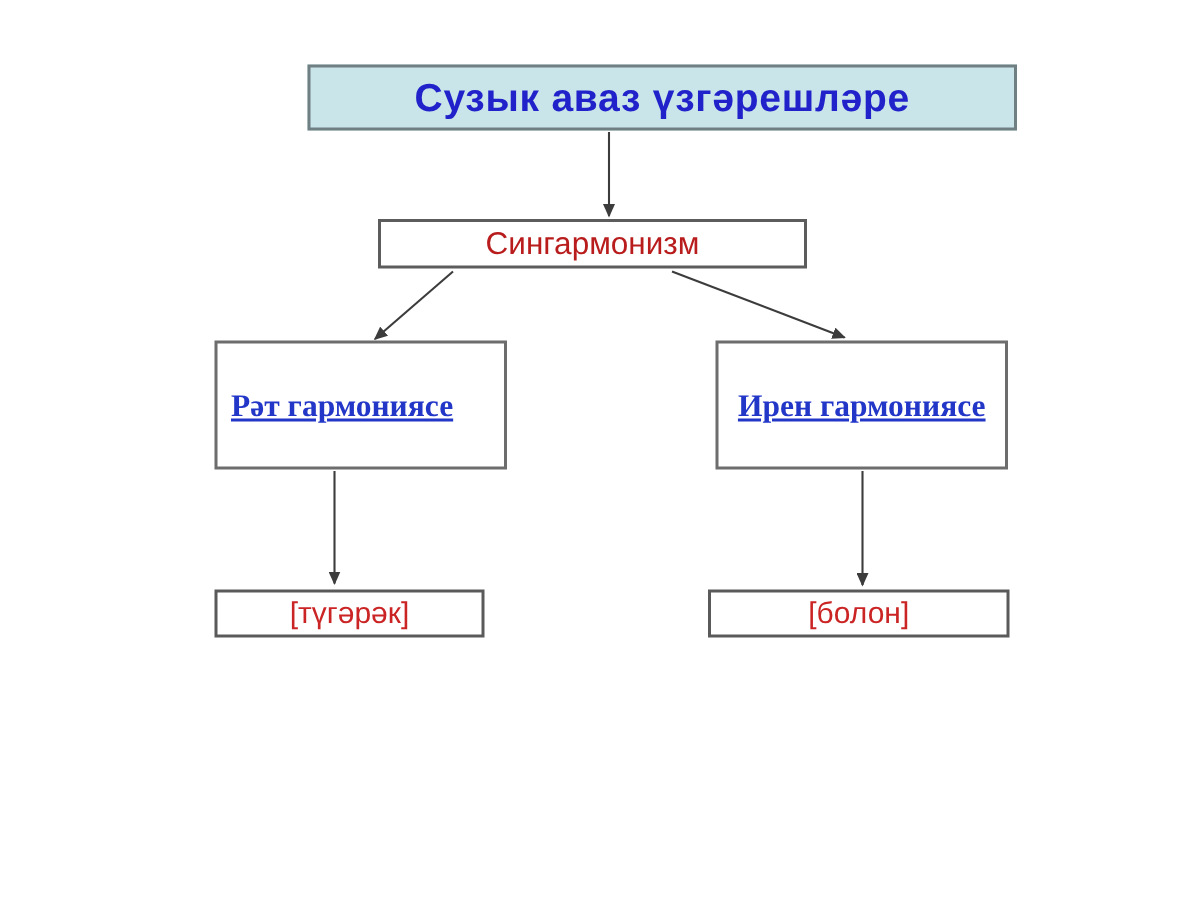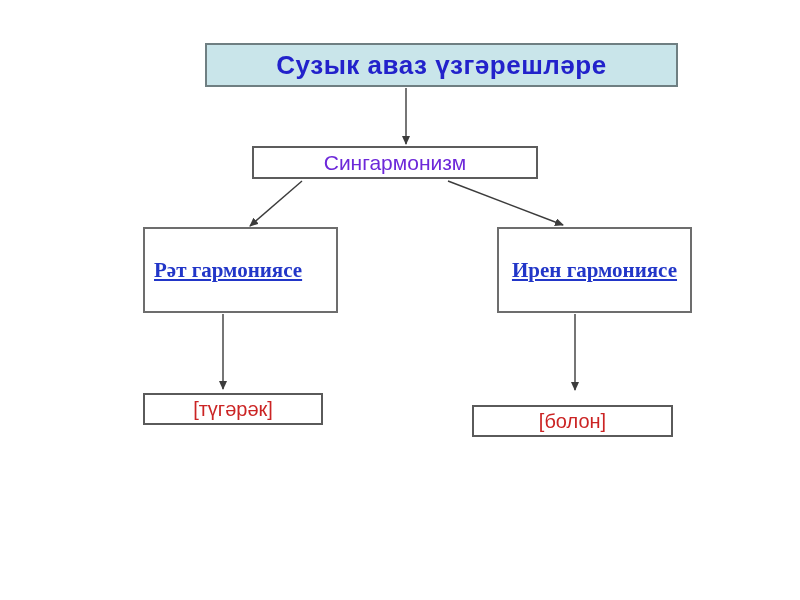--- a/index.html
+++ b/index.html
@@ -49,36 +49,36 @@
     white-space: nowrap;
   }
   .root-box {
     left: 252px;
     top: 146px;
     width: 286px;
     height: 33px;
     border: 2px solid #5c5c5c;
   }
   .root-text {
-    color: #6d28d9;
+    color: #b91c1c;
     font-size: 21px;
     white-space: nowrap;
   }
   .branch-box {
     top: 227px;
     width: 195px;
     height: 86px;
   }
   .branch-left {
     left: 143px;
     justify-content: flex-start;
     padding-left: 9px;
   }
   .branch-right {
-    left: 497px;
+    left: 477px;
   }
   .branch-text {
     color: #2236c8;
     font-size: 21px;
     font-weight: bold;
     font-family: "Liberation Serif", serif;
     white-space: nowrap;
     text-decoration: underline;
   }
   .result-box {
@@ -86,21 +86,20 @@
     height: 32px;
     border: 2px solid #5a5a5a;
   }
   .result-left {
     left: 143px;
     width: 180px;
   }
   .result-right {
     left: 472px;
     width: 201px;
-    margin-top: 12px;
   }
   .result-text {
     color: #cb2424;
     font-size: 20px;
     white-space: nowrap;
   }
 </style>
 </head>
 <body>
 

